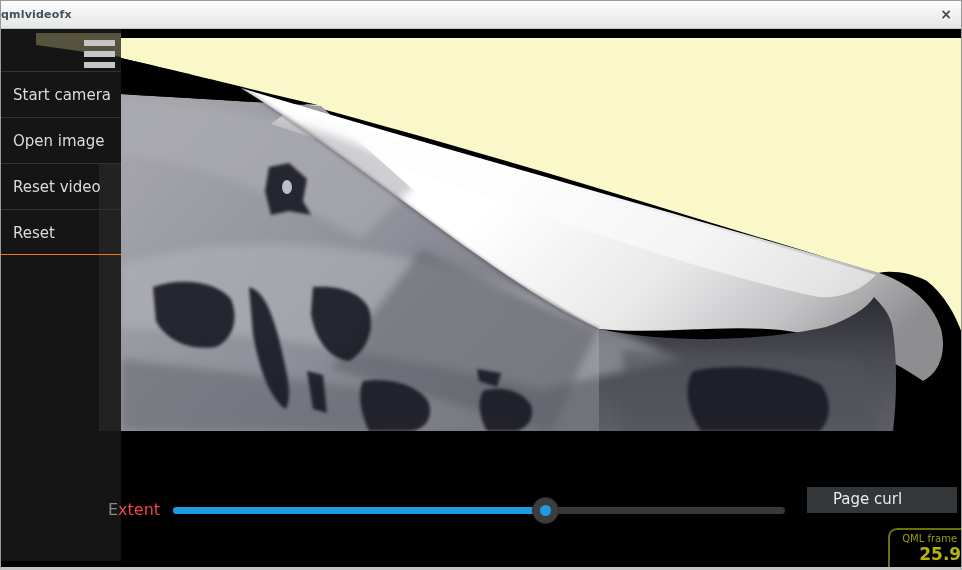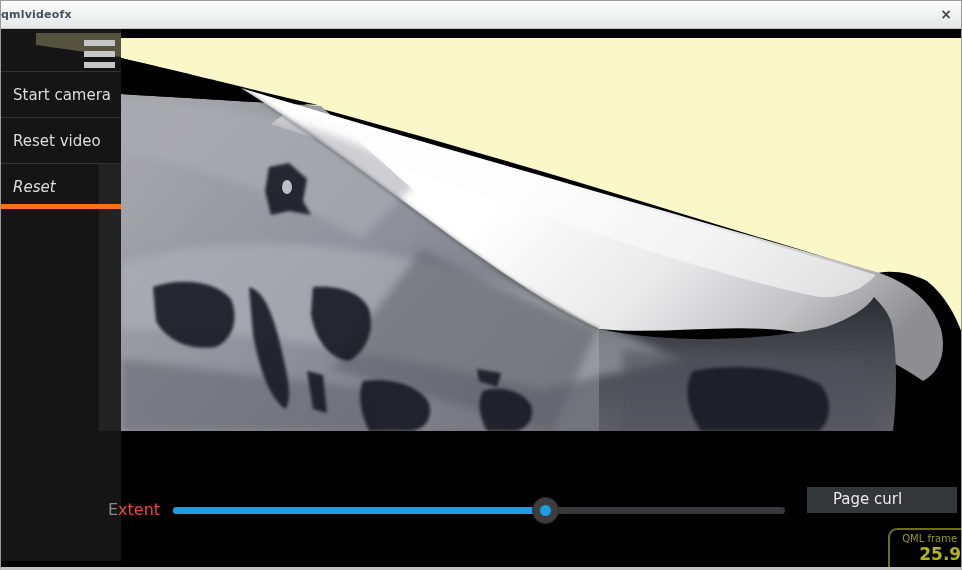--- a/index.html
+++ b/index.html
@@ -17,21 +17,21 @@
   
   .sidebar{position:absolute;left:0;top:0;width:120px;height:532px;background:#151515;overflow:hidden;}
   .sidebar .see-through{position:absolute;left:98px;top:134px;width:22px;height:268px;background:rgba(170,170,180,.09);}
   .wedge{position:absolute;left:0;top:0;width:120px;height:30px;background:#55533e;
     clip-path:polygon(35px 4px,120px 4px,120px 28px,35px 16px);}
   .hamburger{position:absolute;left:83px;top:11px;width:31px;height:28px;cursor:pointer;}
   .hamburger i{display:block;width:31px;height:6px;margin-bottom:5px;background:#c6c6c6;}
   .menu{position:absolute;left:0;top:42px;width:120px;}
   .menu-item{position:relative;height:46px;line-height:46px;padding-left:12px;
     font-size:15px;color:#dcdcdc;border-top:1px solid #323232;cursor:pointer;}
-  .menu-item:last-child{border-bottom:5px solid #f97316;font-style:italic;}
+  .menu-item:last-child{border-bottom:1px solid #f97316;}
   
   .param-label{position:absolute;left:107px;top:471px;font-size:16px;color:#ef4444;}
   .param-label::first-letter{color:#8a8a8a;}
   .slider{position:absolute;left:172px;top:468px;width:612px;height:28px;--pct:61%;}
   .slider .rest{position:absolute;left:0;top:10px;width:100%;height:7px;border-radius:4px;background:#39393b;}
   .slider .fill{position:absolute;left:0;top:10px;width:var(--pct);height:7px;border-radius:4px;background:#1f9ce1;}
   .slider .handle{position:absolute;top:0;left:var(--pct);width:27px;height:27px;margin-left:-14px;
     border-radius:50%;background:#3d3d3f;border:1px solid #2c2c2e;}
   .slider .handle .dot{position:absolute;left:50%;top:50%;width:11px;height:11px;margin:-5.5px 0 0 -5.5px;border-radius:50%;background:#1f9ce1;}
   .effect-btn{position:absolute;left:806px;top:458px;width:150px;height:26px;background:#34373a;
@@ -134,20 +134,23 @@
       <div class="hamburger">
           <i></i>
           <i></i>
           <i></i>
         </div>
       <div class="menu">
         <div class="menu-item">
           <span>Start camera</span>
         </div>
         <div class="menu-item">
+          <span>Open image</span>
+        </div>
+        <div class="menu-item">
           <span>Reset video</span>
         </div>
         <div class="menu-item">
           <span>Reset</span>
         </div>
       </div>
     </div>
 
     <div class="param-label">Extent</div>
     <div class="slider" style="--pct: 61%;">

